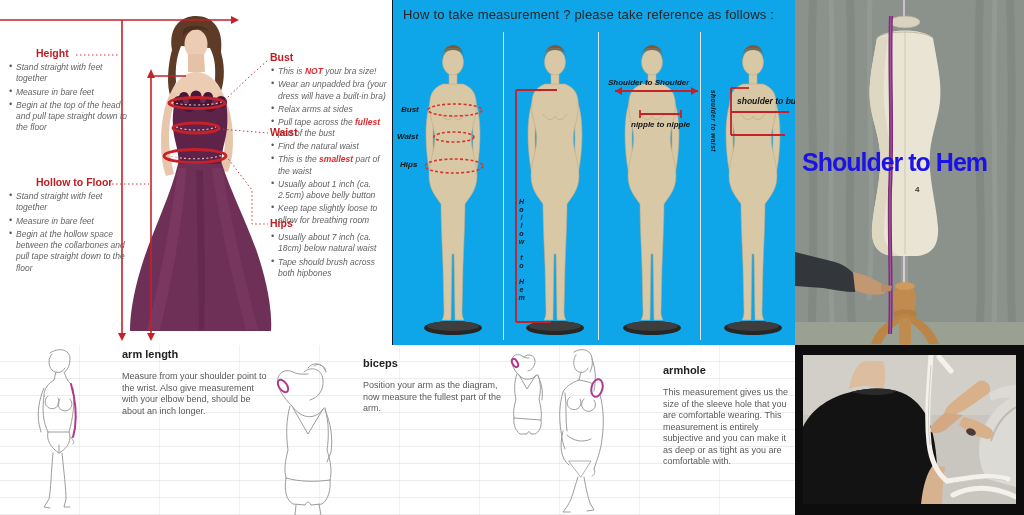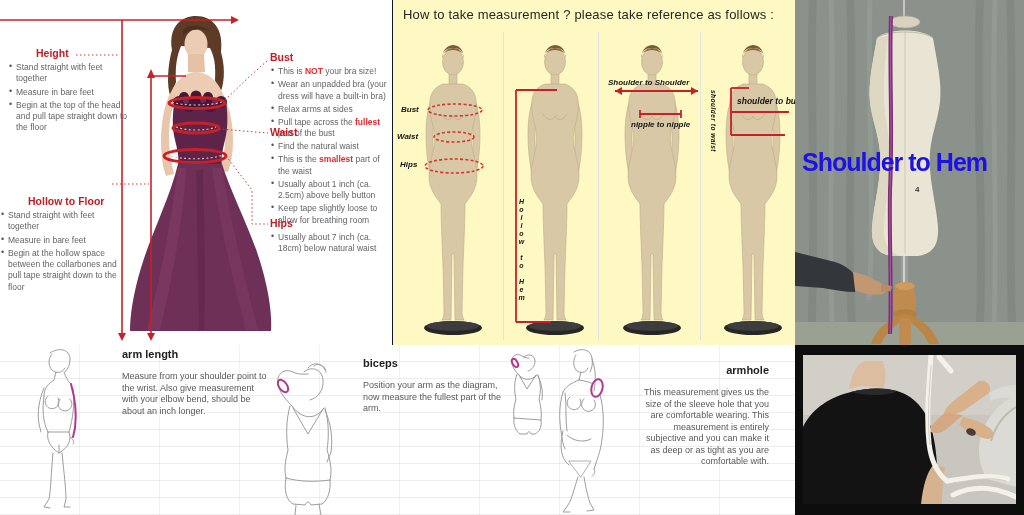--- a/index.html
+++ b/index.html
@@ -2,21 +2,21 @@
 <html><head>
 <meta charset="utf-8">
 <style>
   html,body{margin:0;padding:0;background:#fff;}
   #stage{position:relative;width:1024px;height:515px;overflow:hidden;background:#fff;
          font-family:"Liberation Sans","DejaVu Sans",sans-serif;}
   .abs{position:absolute;}
   
   .label-red{color:#c01d23;font-weight:bold;font-size:10.5px;line-height:12px;}
   ul.bullets{list-style:none;margin:3px 0 0;padding:0;font-size:8.5px;color:#636466;line-height:11.3px;}
-  ul.bullets li{padding-left:8px;position:relative;margin-bottom:2px;}
+  ul.bullets li{padding-left:8px;position:relative;margin-bottom:2px;font-style:italic;}
   ul.bullets li::before{content:"\2022";position:absolute;left:1px;top:-1px;color:#55565a;font-size:9px;}
   .em{color:#e02a30;font-weight:bold;}
   
   .mid-title{font-size:13px;color:#262626;letter-spacing:.2px;}
   .mini-label{font-weight:bold;font-size:8px;color:#141414;white-space:nowrap;font-style:italic;}
   .vert-upright{writing-mode:vertical-rl;text-orientation:upright;letter-spacing:1px;font-size:7px;}
   .vert-rot{writing-mode:vertical-rl;font-size:6.5px;letter-spacing:.5px;}
   .slot-sep{width:1px;background:#e3e3e1;}
   
   .blue-caption{font-size:25px;font-weight:bold;color:#1b12e6;letter-spacing:-1px;white-space:nowrap;}
@@ -111,21 +111,21 @@
 
     <div class="abs" style="left:8px;top:47px;width:120px;">
       <div class="label-red" style="margin-left:28px;">Height</div>
       <ul class="bullets">
           <li><span>Stand straight with feet together</span></li>
           <li><span>Measure in bare feet</span></li>
           <li><span>Begin at the top of the head and pull tape straight down to the floor</span></li>
         </ul>
     </div>
 
-    <div class="abs" style="left:0;top:176px;width:120px;margin-top:19px;">
+    <div class="abs" style="left:8px;top:176px;width:120px;">
       <div class="label-red" style="margin-left:28px;">Hollow to Floor</div>
       <ul class="bullets">
           <li><span>Stand straight with feet together</span></li>
           <li><span>Measure in bare feet</span></li>
           <li><span>Begin at the hollow space between the collarbones and pull tape straight down to the floor</span></li>
         </ul>
     </div>
 
     <div class="abs" style="left:270px;top:51px;width:120px;">
       <div class="label-red">Bust</div>
@@ -144,25 +144,26 @@
           <li><span>This is the </span><span class="em">smallest</span><span> part of the waist</span></li>
           <li><span>Usually about 1 inch (ca. 2.5cm) above belly button</span></li>
           <li><span>Keep tape slightly loose to allow for breathing room</span></li>
         </ul>
     </div>
 
     <div class="abs" style="left:270px;top:217px;width:120px;">
       <div class="label-red">Hips</div>
       <ul class="bullets">
           <li><span>Usually about 7 inch (ca. 18cm) below natural waist</span></li>
+          <li><span>Tape should brush across both hipbones</span></li>
         </ul>
     </div>
   </div>
 
-  <div class="abs" id="mid-panel" style="left:393px;top:0;width:402px;height:345px;background:#fef9c3;">
+  <div class="abs" id="mid-panel" style="left:393px;top:0;width:402px;height:345px;background:#0ea5e9;">
     <div class="abs mid-title" style="left:10px;top:7px;width:392px;">How to take measurement ?  please take reference as follows :</div>
 
     <div class="abs slot-sep" style="left:110px;top:32px;height:308px;"></div>
     <div class="abs slot-sep" style="left:205px;top:32px;height:308px;"></div>
     <div class="abs slot-sep" style="left:307px;top:32px;height:308px;"></div>
 
     <svg class="abs" width="402" height="345" viewBox="0 0 402 345" style="left:0;top:0;">
       <defs>
         <g id="manq-body">
           <ellipse cx="50" cy="286" rx="29" ry="7" fill="#262626"></ellipse>
@@ -352,21 +353,21 @@
         <path d="M15,84 C11,100 13,112 21,118"></path>
         <path d="M19,88 C25,94 35,96 43,92"></path>
         <path d="M21,114 L43,114 L33,130 Z" stroke-width=".8"></path>
         <path d="M30,130 C26,142 24,152 20,158 L15,165 L22,165"></path>
         <path d="M36,130 C38,142 40,150 42,156 L46,163 L39,164"></path>
         <path d="M46,122 C48,126 46,128 44,129"></path>
       </g>
       <ellipse class="magenta" cx="49" cy="41" rx="5.5" ry="9" transform="rotate(14 49 41)" stroke-width="1.7"></ellipse>
     </svg>
 
-    <div class="abs" style="left:643px;top:19px;width:126px;text-align:right;">
+    <div class="abs" style="left:663px;top:19px;width:126px;">
       <div class="sk-title">armhole</div>
       <div class="sk-body">This measurement gives us the size of the sleeve hole that you are comfortable wearing. This measurement is entirely subjective and you can make it as deep or as tight as you are comfortable with.</div>
     </div>
   </div>
 
   <div class="abs" style="left:795px;top:345px;width:229px;height:170px;background:#0d0d0d;">
     <svg class="abs" width="213" height="149" viewBox="0 0 213 149" style="left:8px;top:10px;">
       <rect width="213" height="149" fill="#c9c6c0"></rect>
       <rect width="213" height="60" fill="#d2cfc9"></rect>
 

